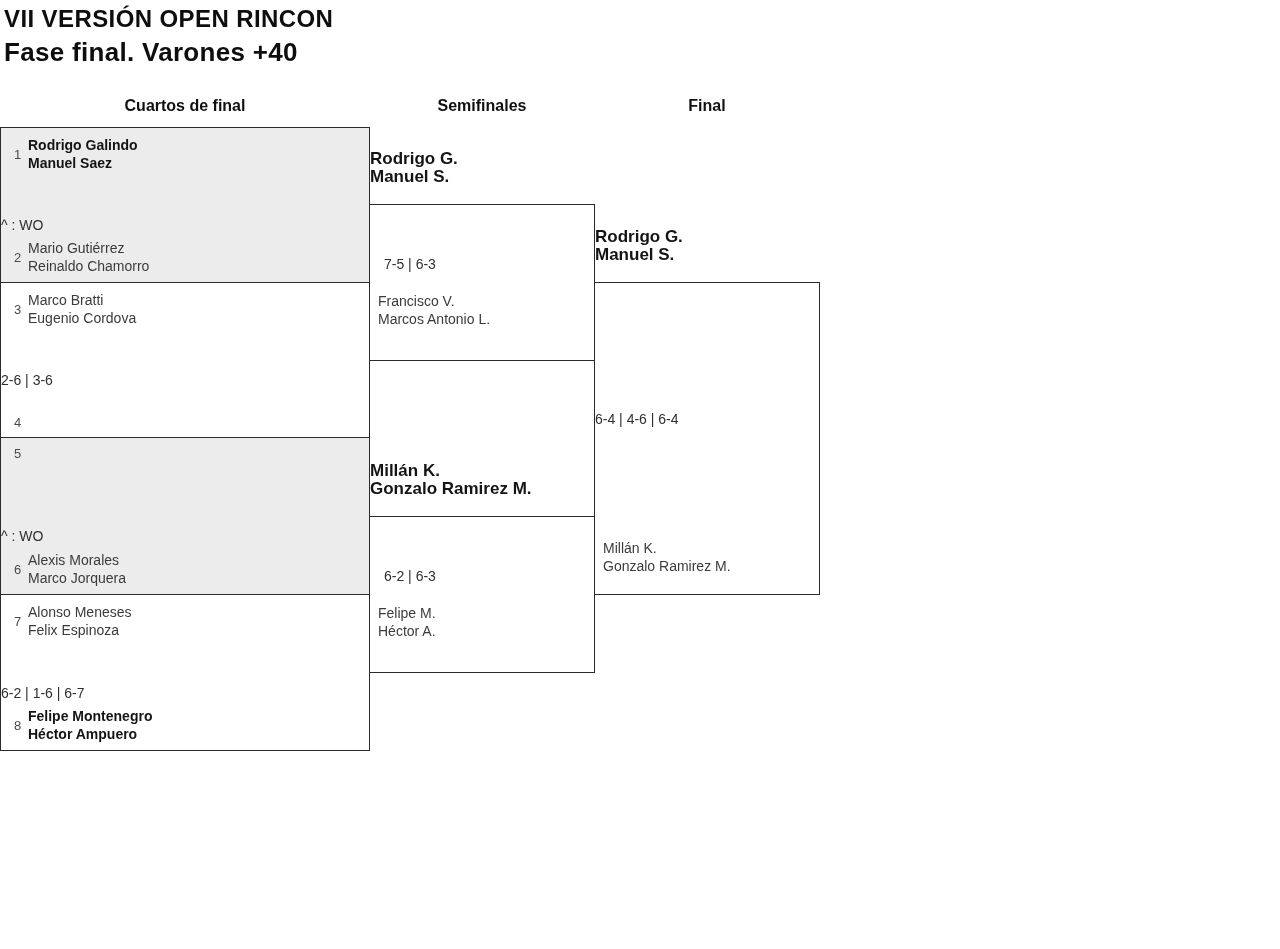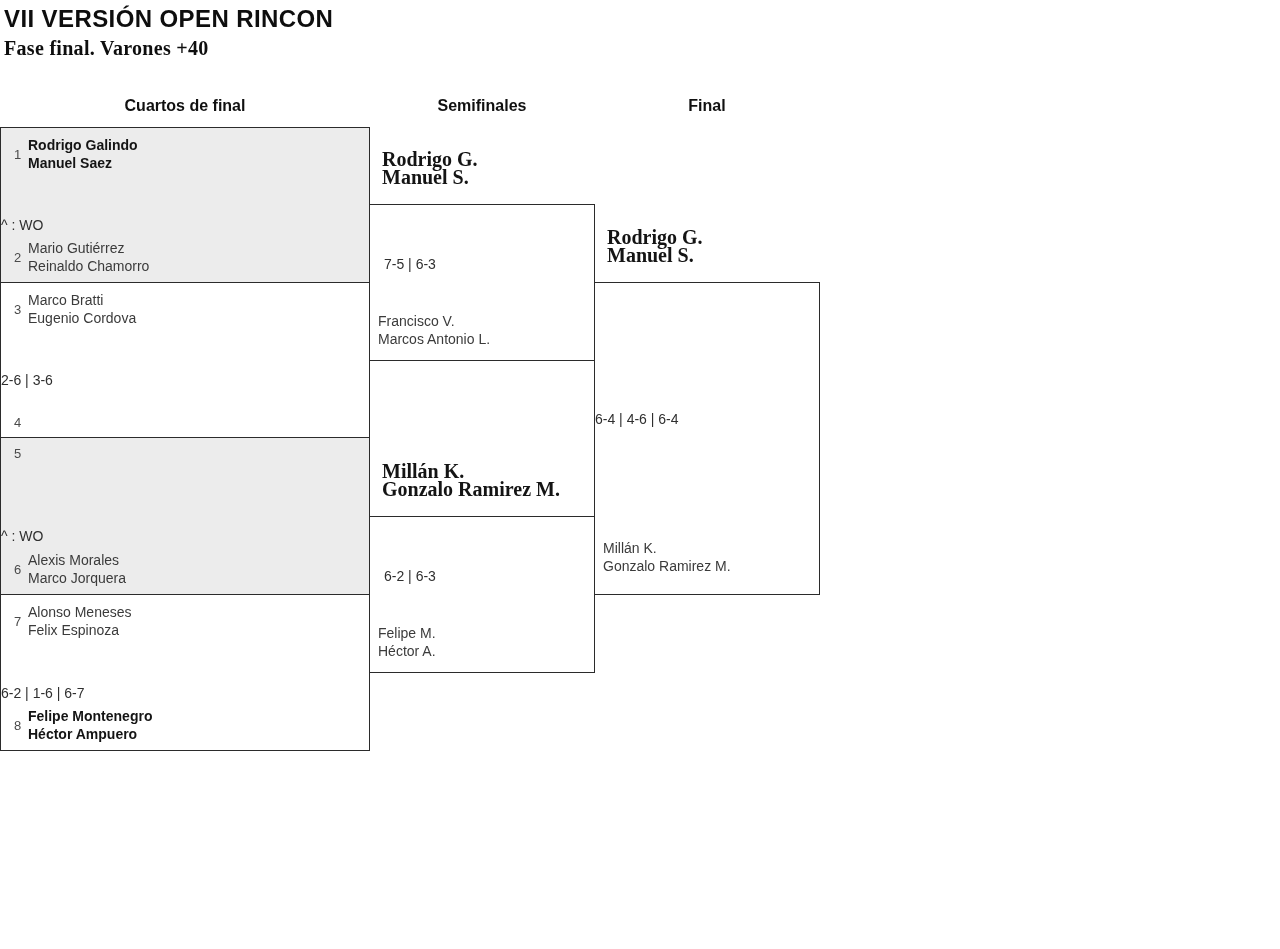--- a/index.html
+++ b/index.html
@@ -6,22 +6,22 @@
   .page{
     position:relative;width:1018px;height:949px;background:#ffffff;
     font-family:"Liberation Sans",sans-serif;overflow:hidden;
   }
   
   .title{
     position:absolute;left:4px;top:5px;font-size:24px;font-weight:700;
     color:#0e0e0e;letter-spacing:.4px;white-space:nowrap;
   }
   .subtitle{
-    position:absolute;left:4px;top:37px;font-size:20px;font-weight:700;
-    color:#0e0e0e;letter-spacing:.3px;white-space:nowrap;font-family:Liberation Serif, serif;
+    position:absolute;left:4px;top:37px;font-size:26px;font-weight:700;
+    color:#0e0e0e;letter-spacing:.3px;white-space:nowrap;
   }
   
   .logo{position:absolute;left:1048px;top:2px;width:228px;height:76px;}
   .logo .dot{position:absolute;border-radius:50%;}
   .dot-green-big {left:36px;top:4px;width:28px;height:28px;background:var(--logo-green);}
   .dot-blue-small{left:14px;top:11px;width:12px;height:12px;background:var(--logo-blue);}
   .dot-orange    {left:21px;top:27px;width:23px;height:23px;background:var(--logo-orange);}
   .dot-blue-big  {left:5px;top:42px;width:27px;height:27px;background:var(--logo-blue);}
   .dot-green-small{left:37px;top:45px;width:18px;height:18px;background:var(--logo-green);}
   .logo-text{
@@ -57,28 +57,28 @@
   .names{font-size:14px;line-height:18px;color:#3b3b3b;}
   .names.winner{font-weight:700;color:#141414;}
   .score{
     position:absolute;left:0;width:100%;text-align:left;
     font-size:14px;color:#2f2f2f;white-space:nowrap;margin-top:20px;
   }
   .qf .score{top:50%;transform:translateY(-50%);}
   .sf .score{top:31px;padding-left:14px;}
   #final-1 .score{top:108px;}
   .winner-label{
-    position:absolute;left:12px;top:-55px;font-size:20px;line-height:18px;
-    font-weight:700;color:#141414;white-space:nowrap;font-family:Liberation Serif, serif;
+    position:absolute;left:0;top:-55px;font-size:17px;line-height:18px;
+    font-weight:700;color:#141414;white-space:nowrap;
   }
   .loser-label{
     position:absolute;left:8px;font-size:14px;line-height:18px;
     color:#3b3b3b;white-space:nowrap;
   }
-  .sf .loser-label{bottom:12px;}
+  .sf .loser-label{bottom:32px;}
   #final-1 .loser-label{bottom:19px;}
 </style>
 </head>
 <body>
 
 <div class="page" style="--logo-green: #7cb627; --logo-blue: #29a8e0; --logo-orange: #e6780f; --box-alt-bg: #ececec; --box-border: #2b2b2b;">
 
   <div class="title">VII VERSIÓN OPEN RINCON</div>
   <div class="subtitle">Fase final. Varones +40</div>
 

